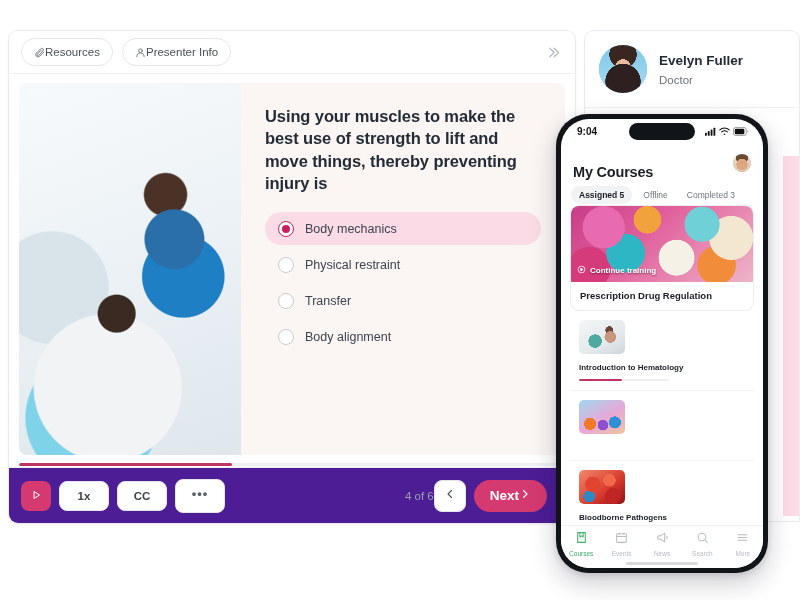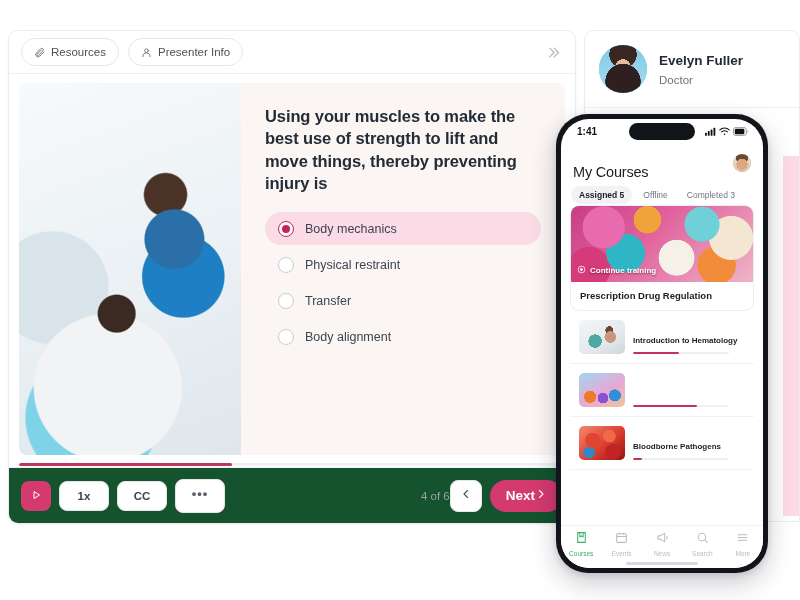--- a/index.html
+++ b/index.html
@@ -16,21 +16,21 @@
     background:#ffffff;border:1px solid #e9ecef;border-radius:10px;
     box-shadow:0 1px 3px rgba(20,20,40,.05);
     overflow:hidden;
   }
   .player-top{
     position:relative;height:42px;border-bottom:1px solid #eef0f2;
     display:flex;align-items:center;gap:9px;padding:0 12px;
     background:#fff;
   }
   .chip{
-    display:inline-flex;align-items:center;gap:6px;
+    display:inline-flex;align-items:center;
     height:26px;padding:0 12px;border:1px solid #e3e6ea;border-radius:14px;
     font-size:11.5px;color:#4a5159;background:#fff;white-space:nowrap;
   }
   .chip svg{display:block;}
   .collapse-btn{
     position:absolute;right:10px;top:50%;transform:translateY(-50%);
     width:24px;height:24px;display:flex;align-items:center;justify-content:center;
     color:#b4bac1;font-size:15px;line-height:1;
   }
 
@@ -59,23 +59,23 @@
   .radio .dot{width:8px;height:8px;border-radius:50%;background:#c9205f;}
   .opt-label{font-size:12.5px;color:#3c4450;}
 
   
   .prog-track{
     position:absolute;left:10px;bottom:57px;width:546px;height:3px;
     background:#f0f1f3;border-radius:2px;overflow:hidden;
   }
   .prog-fill{height:100%;background:#c0355f;border-radius:2px;}
   .toolbar{
-    position:absolute;left:0;right:0;bottom:0;height:56px;
+    position:absolute;left:0;right:16px;bottom:0;height:56px;
     border-top:1px solid #eef0f2;display:flex;align-items:center;
-    padding:0 12px;box-sizing:border-box;background:#14532d;
+    padding:0 12px;box-sizing:border-box;background:#4c1d95;
   }
   .play-btn{
     width:30px;height:30px;border-radius:8px;background:#d43a6f;
     display:flex;align-items:center;justify-content:center;flex:none;
   }
   .tbtn{
     margin-left:8px;height:28px;min-width:30px;padding:0 9px;
     border:1px solid #e3e6ea;border-radius:8px;background:#fff;
     display:flex;align-items:center;justify-content:center;
     font-size:11.5px;font-weight:bold;color:#3c4450;flex:none;
@@ -123,41 +123,42 @@
     height:22px;display:flex;align-items:center;justify-content:space-between;
     padding:2px 14px 0 16px;box-sizing:border-box;position:relative;
   }
   .clock{font-size:10px;font-weight:bold;color:#111;}
   .island{
     position:absolute;left:50%;top:4px;transform:translateX(-50%);
     width:66px;height:17px;border-radius:10px;background:#111418;
   }
   .stat-icons{display:flex;align-items:center;gap:3px;}
   .ph-head{display:flex;align-items:center;padding:4px 12px 2px 12px;}
-  .ph-title{font-size:14.5px;font-weight:normal;color:#1a1f26;letter-spacing:-.2px;margin-top:19px;}
+  .ph-title{font-size:14.5px;font-weight:bold;color:#1a1f26;letter-spacing:-.2px;margin-top:19px;}
   .avatar-sm{
     width:18px;height:18px;border-radius:50%;margin-left:auto;
     background:#d8a47f;overflow:hidden;position:relative;
   }
   .tabs{display:flex;align-items:center;gap:3px;padding:4px 10px 6px 10px;}
   .tab{font-size:8.5px;color:#6e767f;padding:4px 8px;border-radius:10px;white-space:nowrap;}
   .tab.active{background:#f1f2f4;color:#1a1f26;font-weight:bold;}
   .feed{position:absolute;left:0;right:0;top:86px;bottom:38px;overflow:hidden;}
   .course-card{
     margin:0 9px;border:1px solid #ecedef;border-radius:9px;overflow:hidden;background:#fff;
   }
   .course-hero{position:relative;height:76px;overflow:hidden;}
   .continue{
     position:absolute;left:6px;bottom:6px;display:flex;align-items:center;gap:4px;
     font-size:8px;font-weight:bold;color:#fff;text-shadow:0 1px 2px rgba(0,0,0,.5);
   }
   .course-title{font-size:9.5px;font-weight:bold;color:#1a1f26;padding:8px 9px 9px 9px;}
   .list-item{
-    display:flex;gap:8px;padding:9px;margin:0 9px;align-items:flex-end;
+    display:flex;gap:8px;padding:9px;margin:0 9px;align-items:flex-start;
     border-bottom:1px solid #f1f2f4;
+    flex-direction:column;
   }
   .thumb{width:46px;height:34px;border-radius:5px;flex:none;overflow:hidden;position:relative;}
   .li-body{flex:1;min-width:0;padding-top:1px;}
   .li-title{font-size:8px;font-weight:bold;color:#1a1f26;line-height:1.35;}
   .li-track{margin-top:5px;height:2.5px;background:#efeff1;border-radius:2px;overflow:hidden;width:86%;}
   .li-fill{height:100%;background:#c0355f;border-radius:2px;}
   .tabbar{
     position:absolute;left:0;right:0;bottom:0;height:38px;background:#fff;
     border-top:1px solid #f0f1f3;display:flex;align-items:flex-start;padding-top:4px;
   }
@@ -349,21 +350,21 @@
       </div>
     </div>
     <div class="side-divider"></div>
     <div class="side-pink"></div>
   </div>
 
   <div class="phone">
     <div class="screen">
 
       <div class="status">
-        <div class="clock">1:41</div>
+        <div class="clock">9:04</div>
         <div class="island"></div>
         <div class="stat-icons">
           <span>
             <svg width="11" height="9" viewBox="0 0 14 11">
                 <rect x="0" y="7" width="2.3" height="4" rx="0.7" fill="#111"></rect>
                 <rect x="3.6" y="5" width="2.3" height="6" rx="0.7" fill="#111"></rect>
                 <rect x="7.2" y="2.8" width="2.3" height="8.2" rx="0.7" fill="#111"></rect>
                 <rect x="10.8" y="0.6" width="2.3" height="10.4" rx="0.7" fill="#111"></rect>
               </svg>
           </span>

